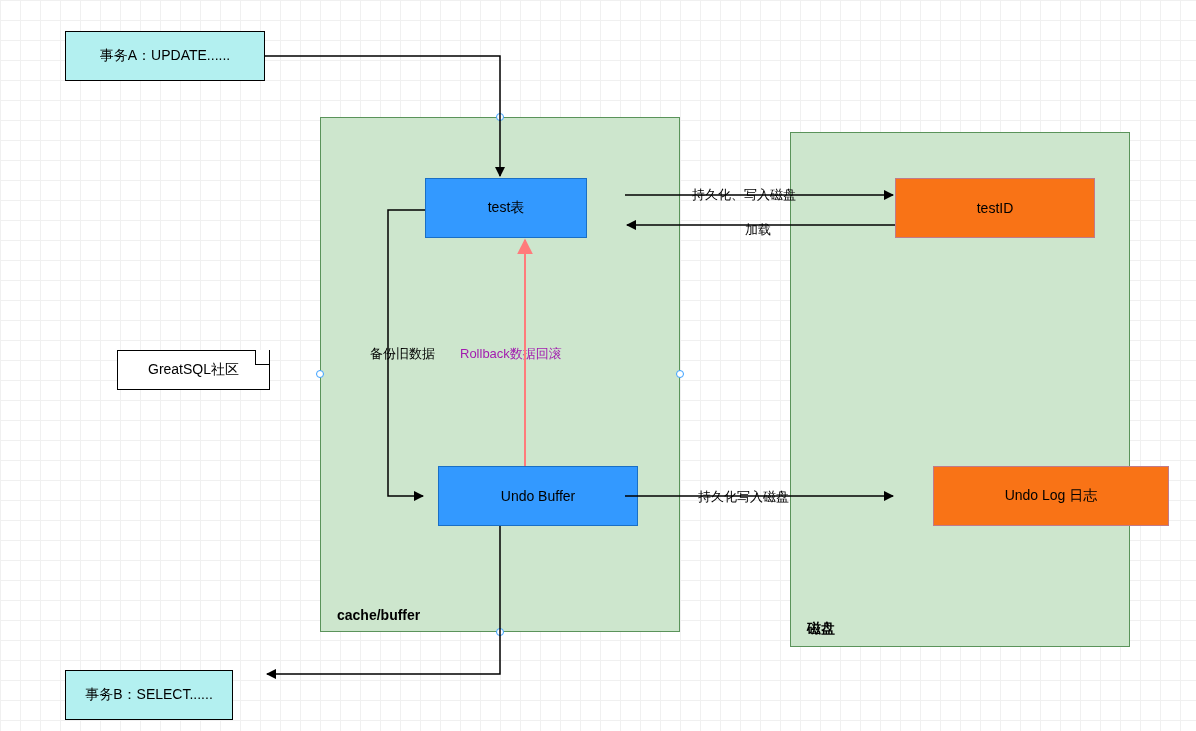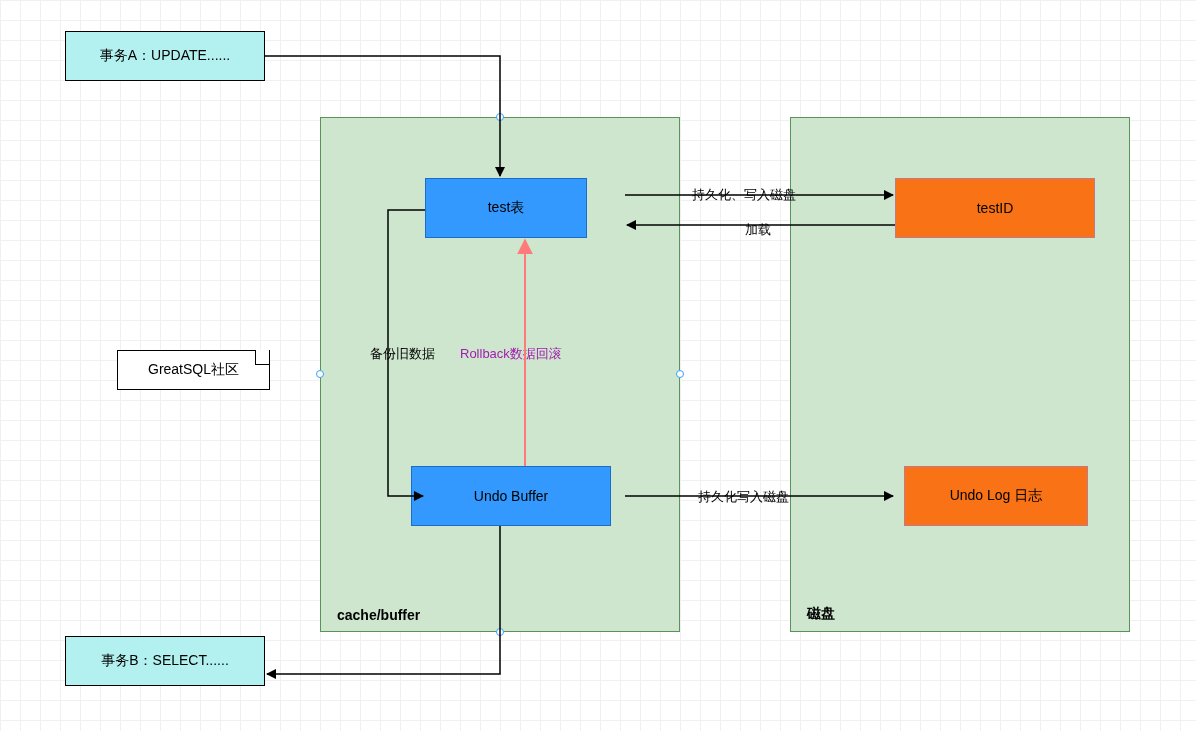--- a/index.html
+++ b/index.html
@@ -75,45 +75,45 @@
 
 <div class="green-container" style="left:320px; top:117px; width:360px; height:515px;padding-left:31px;">
   <div class="container-label">cache/buffer</div>
 </div>
 
 <div class="sel-handle" style="left:496px; top:113px;"></div>
 <div class="sel-handle" style="left:496px; top:628px;"></div>
 <div class="sel-handle" style="left:316px; top:370px;"></div>
 <div class="sel-handle" style="left:676px; top:370px;"></div>
 
-<div class="green-container" style="left:790px; top:117px; width:340px; height:515px;">
+<div class="green-container" style="left:790px; top:132px; width:340px; height:515px;">
   <div class="container-label">磁盘</div>
 </div>
 
 <div class="box cyan" style="left:65px; top:31px; width:200px; height:50px;">
   <span>事务A：UPDATE......</span>
 </div>
 
-<div class="box cyan" style="left:65px; top:636px; width:200px; height:50px;">
+<div class="box cyan" style="left:65px; top:670px; width:168px; height:50px;">
   <span>事务B：SELECT......</span>
 </div>
 
 <div class="box blue" style="left:425px; top:178px; width:162px; height:60px;">
   <span>test表</span>
 </div>
 
-<div class="box blue" style="left:411px; top:466px; width:200px; height:60px;">
+<div class="box blue" style="left:438px; top:466px; width:200px; height:60px;">
   <span>Undo Buffer</span>
 </div>
 
 <div class="box pink" style="left:895px; top:178px; width:200px; height:60px;">
   <span>testID</span>
 </div>
 
-<div class="box pink" style="left:904px; top:466px; width:184px; height:60px;">
+<div class="box pink" style="left:933px; top:466px; width:236px; height:60px;">
   <span>Undo Log 日志</span>
 </div>
 
 <div class="note" style="left:117px; top:350px;">
   <span>GreatSQL社区</span>
 </div>
 
 <div class="label" style="left:692px; top:186px;">持久化、写入磁盘</div>
 <div class="label" style="left:745px; top:221px;">加载</div>
 <div class="label" style="left:698px; top:488px;">持久化写入磁盘</div>

